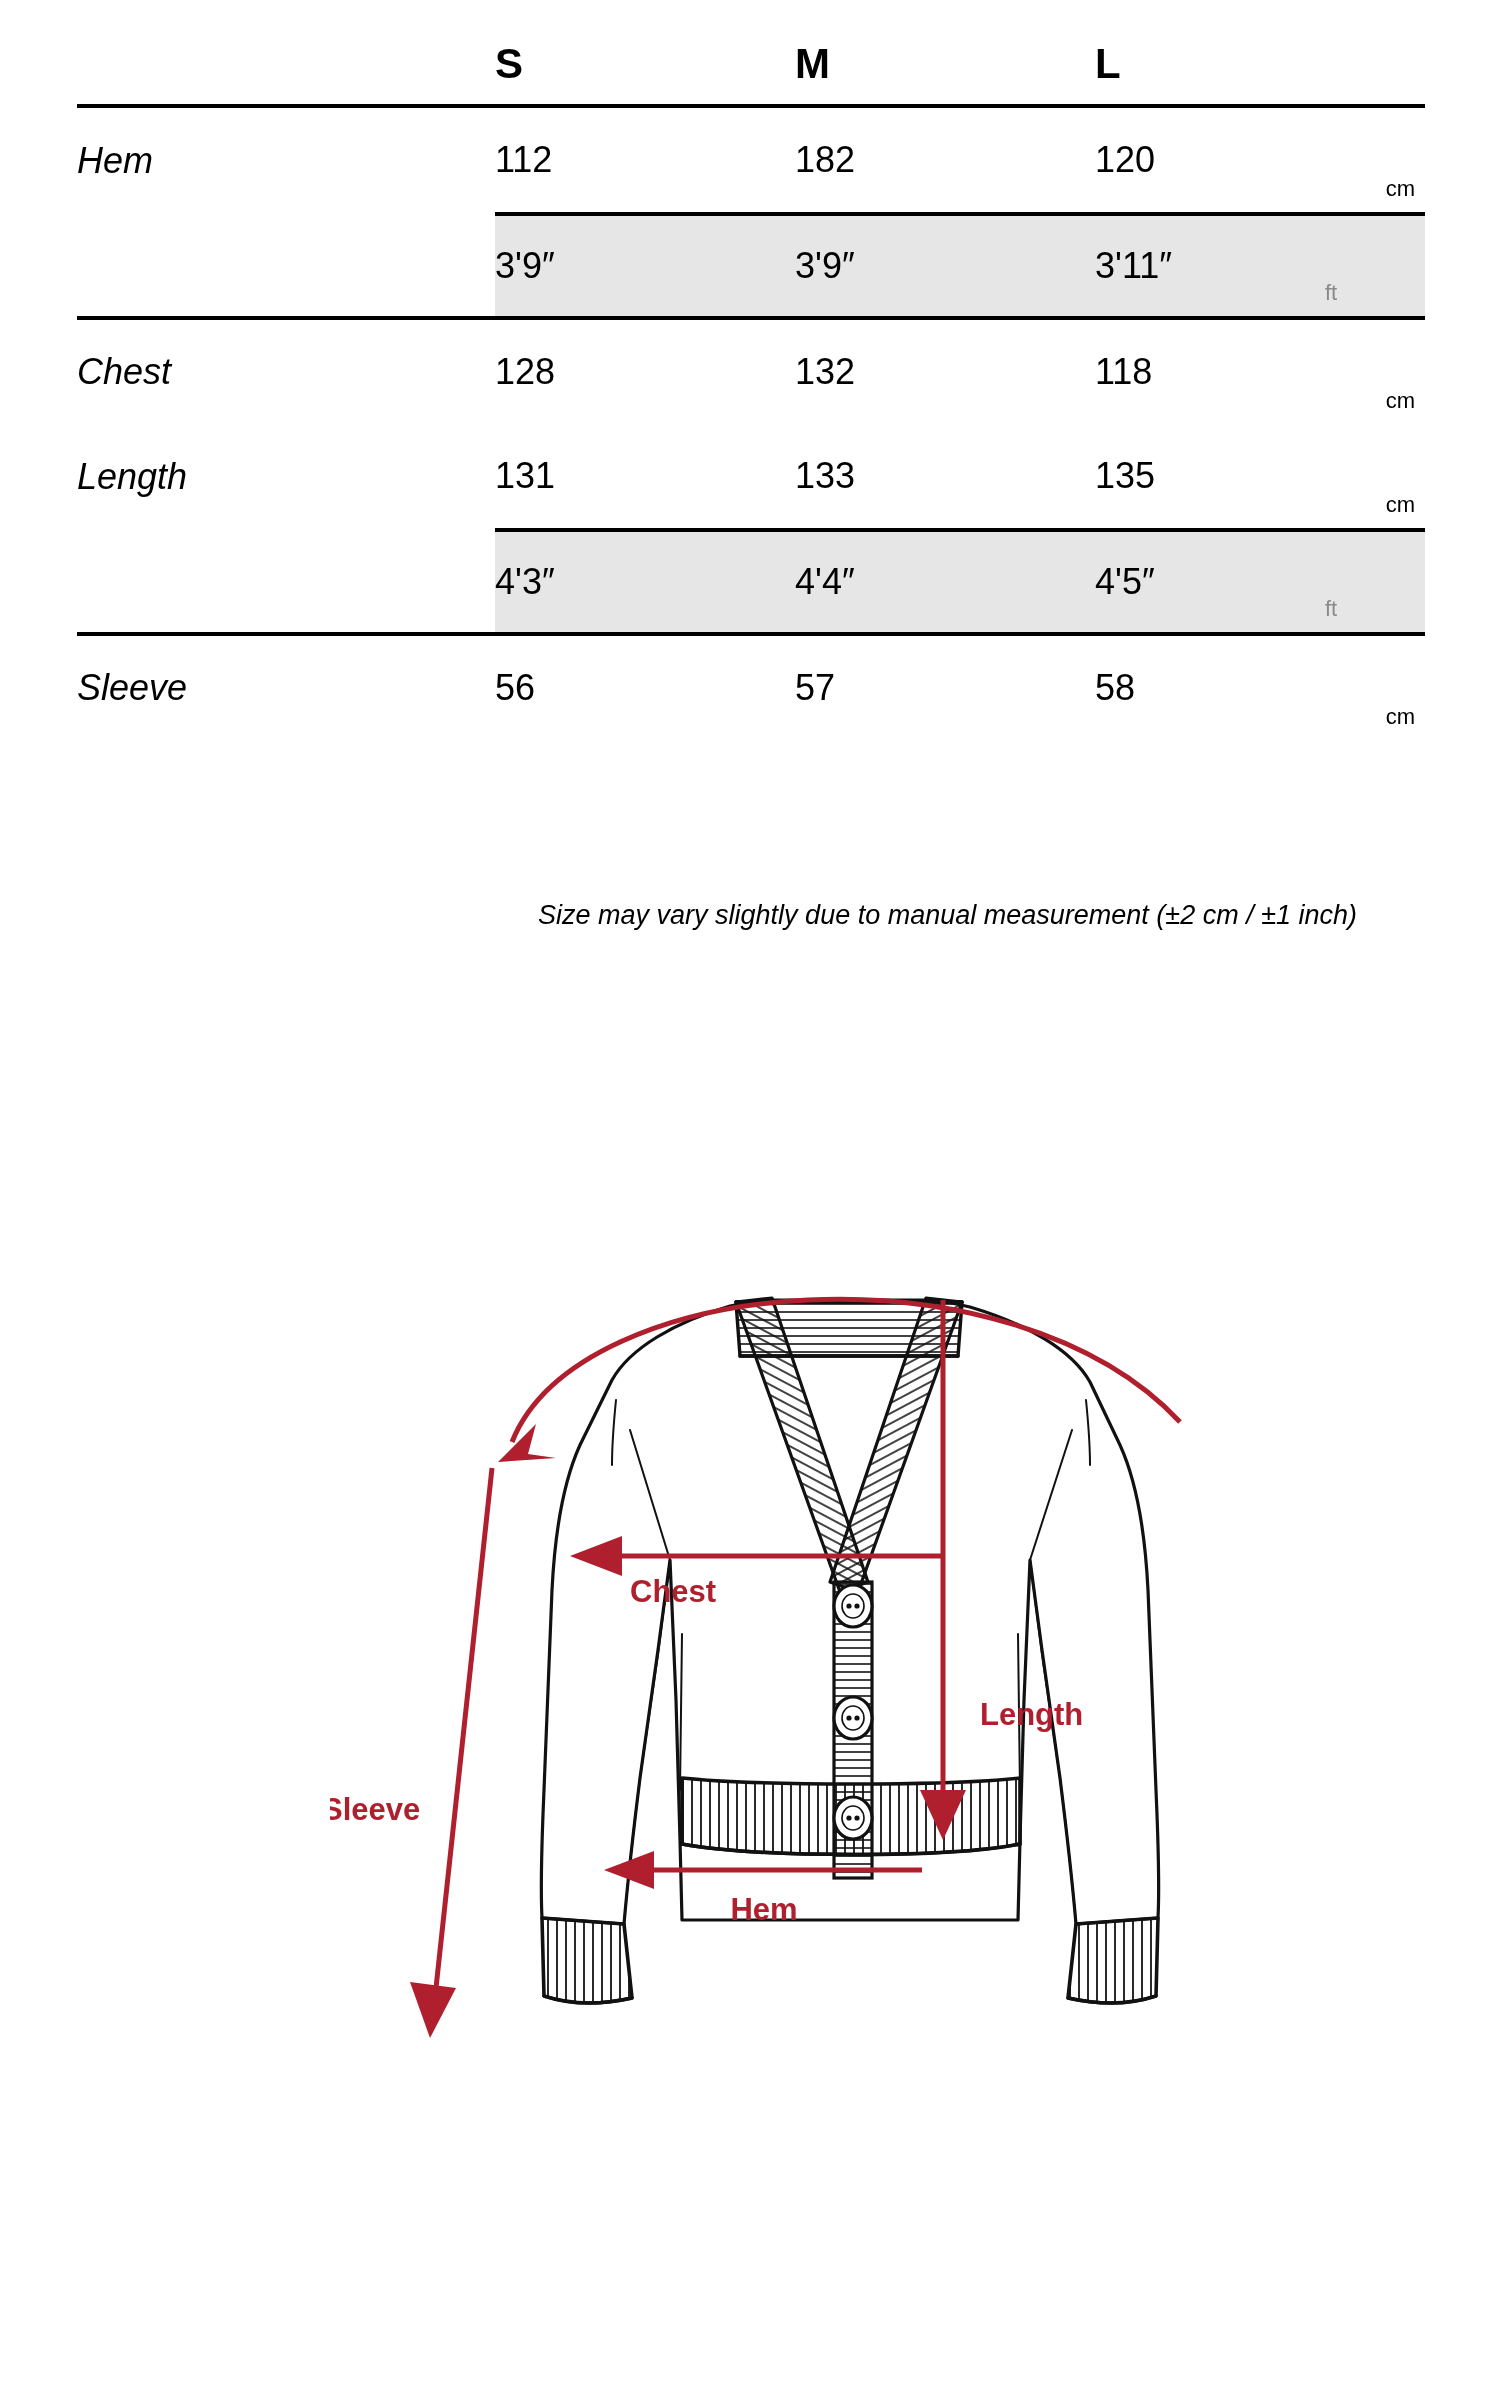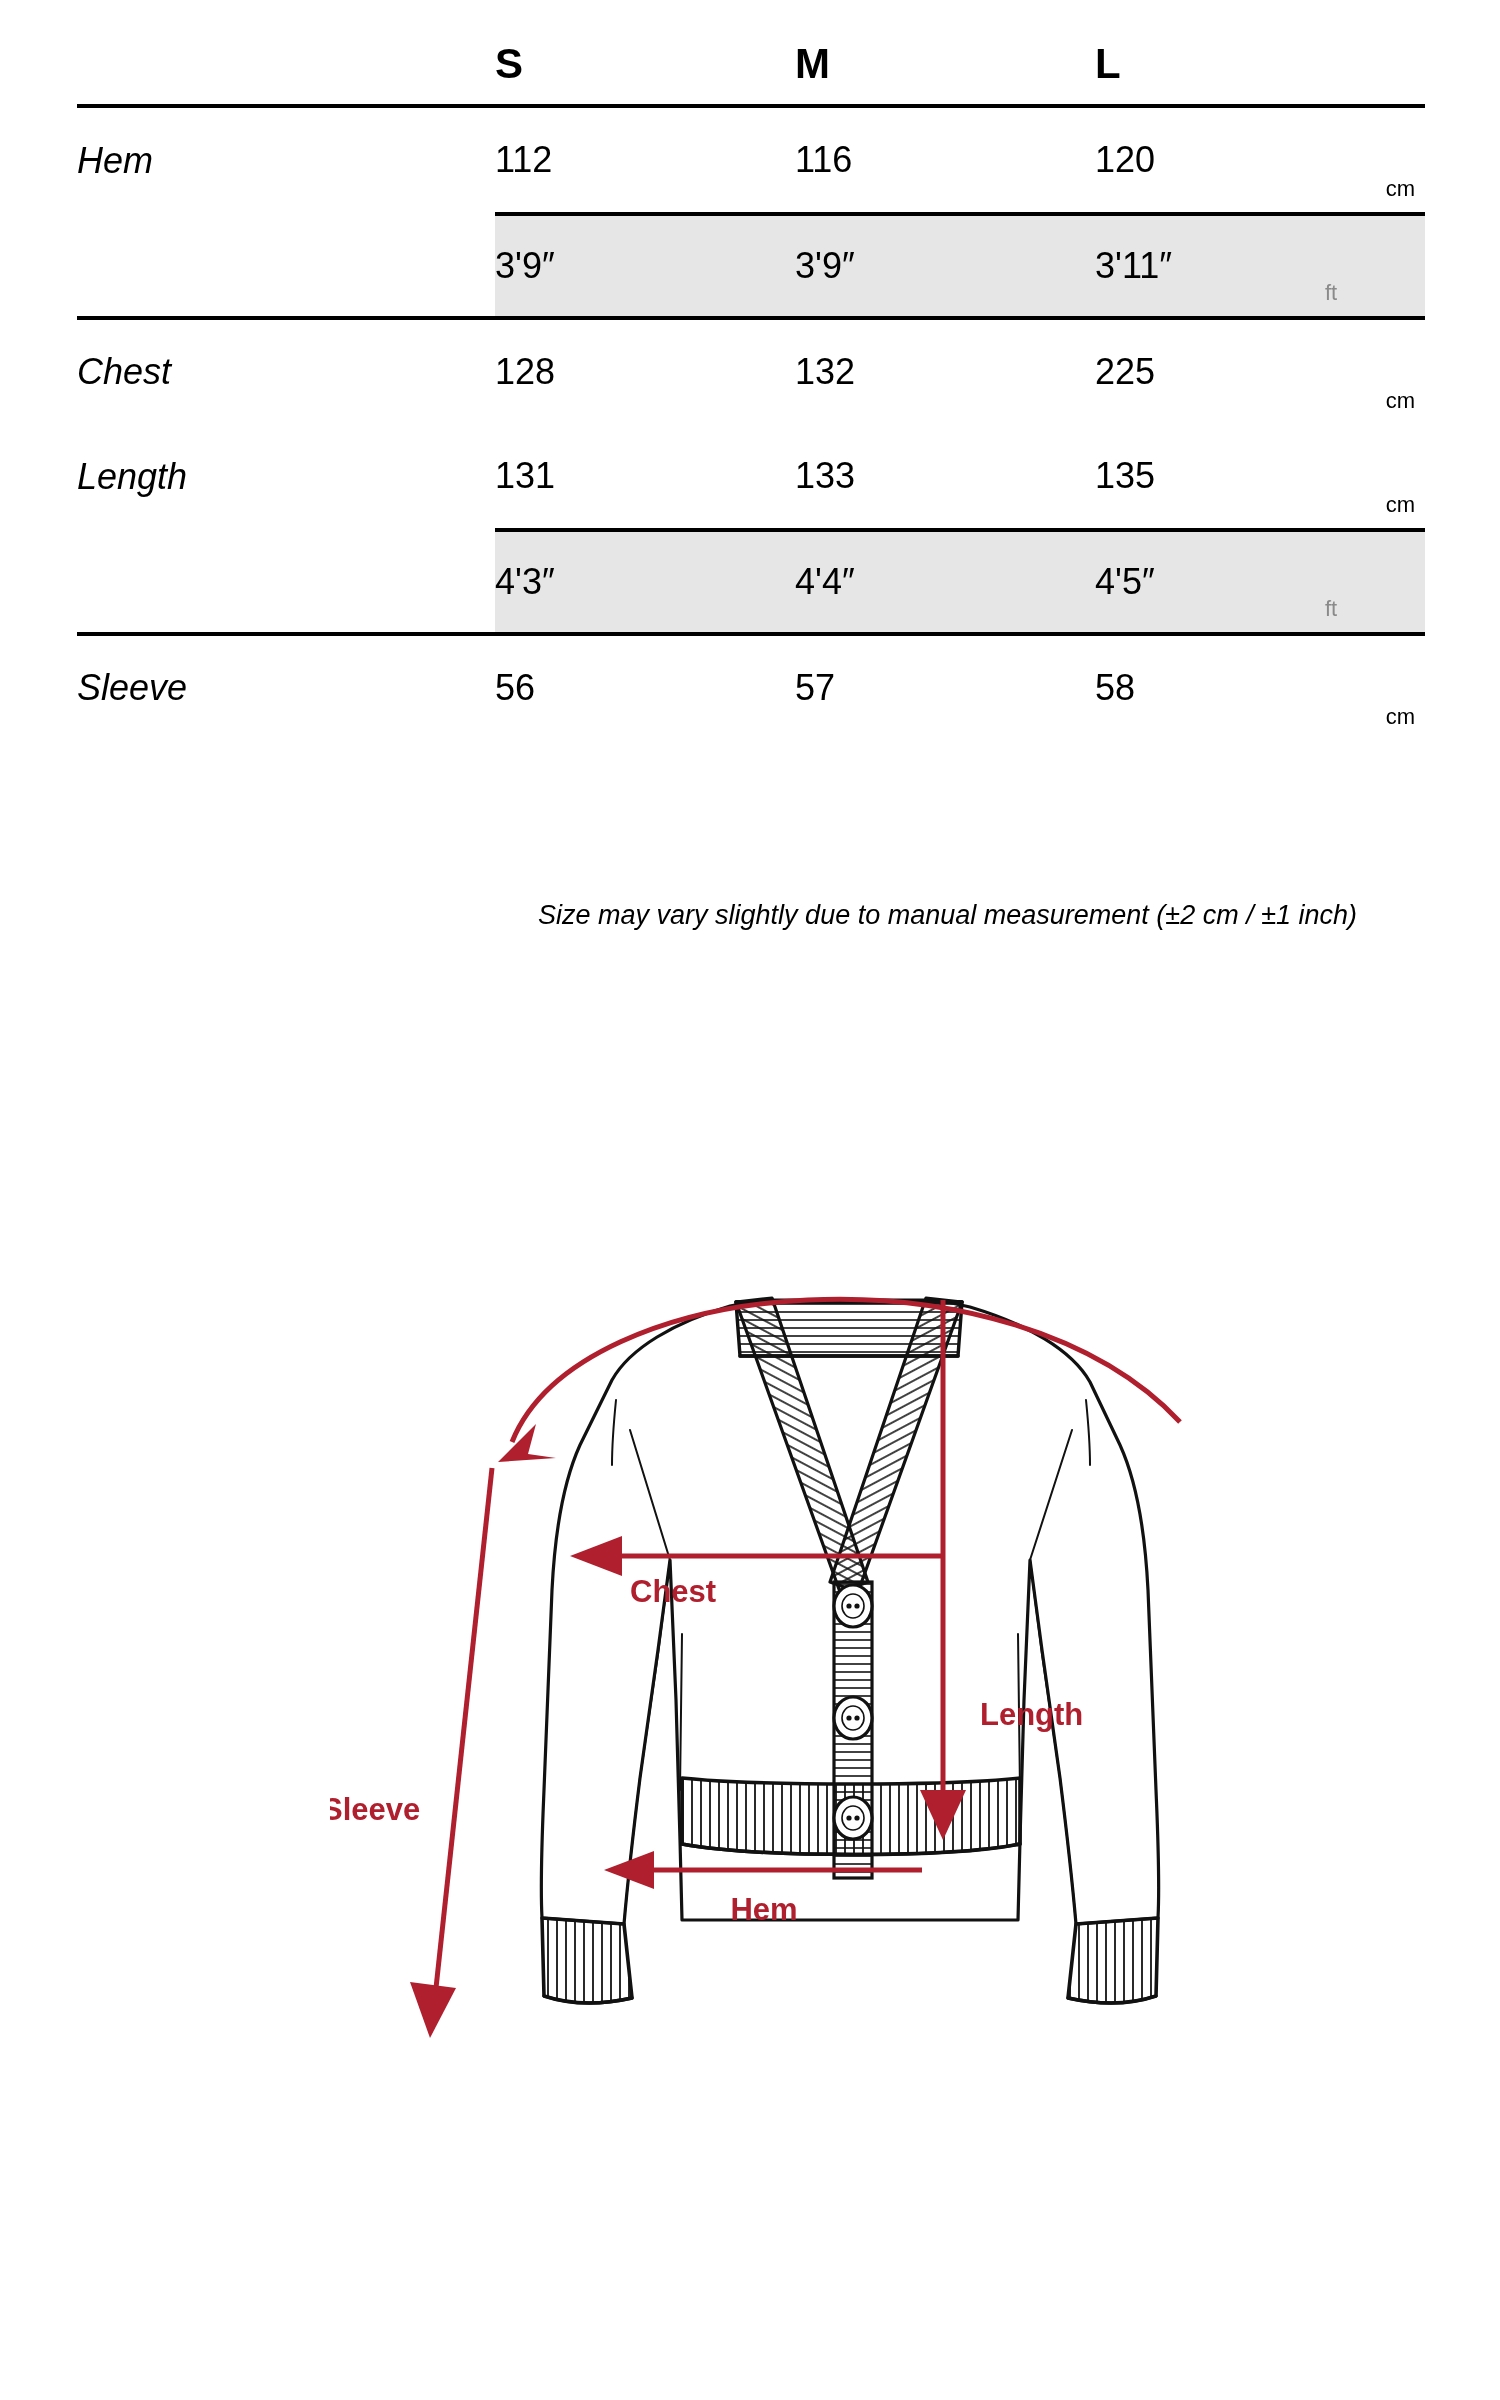--- a/index.html
+++ b/index.html
@@ -166,37 +166,37 @@
           <th>M</th>
           <th>L</th>
           <th class="h-unit"></th>
         </tr>
       </thead>
       <tbody>
 
         <tr class="row-cm">
           <td class="cell-label">Hem</td>
           <td class="cell-val">112</td>
-          <td class="cell-val">116</td>
+          <td class="cell-val">182</td>
           <td class="cell-val">120</td>
           <td class="cell-unit">cm</td>
         </tr>
         <tr class="row-ft group-end">
           <td class="cell-label"></td>
           <td class="cell-val">3'9″</td>
           <td class="cell-val">3'9″</td>
           <td class="cell-val">3'11″</td>
           <td class="cell-unit">ft</td>
         </tr>
 
         <tr class="row-cm">
           <td class="cell-label">Chest</td>
           <td class="cell-val">128</td>
           <td class="cell-val">132</td>
-          <td class="cell-val">225</td>
+          <td class="cell-val">118</td>
           <td class="cell-unit">cm</td>
         </tr>
 
         <tr class="row-cm">
           <td class="cell-label">Length</td>
           <td class="cell-val">131</td>
           <td class="cell-val">133</td>
           <td class="cell-val">135</td>
           <td class="cell-unit">cm</td>
         </tr>

